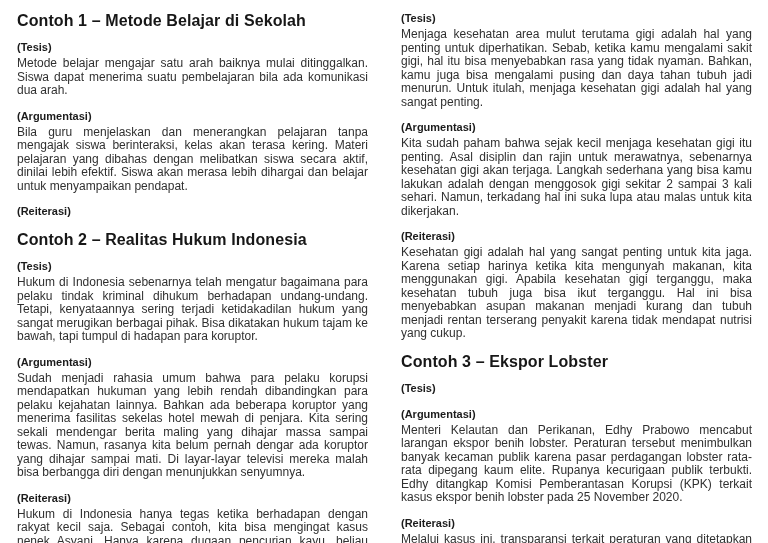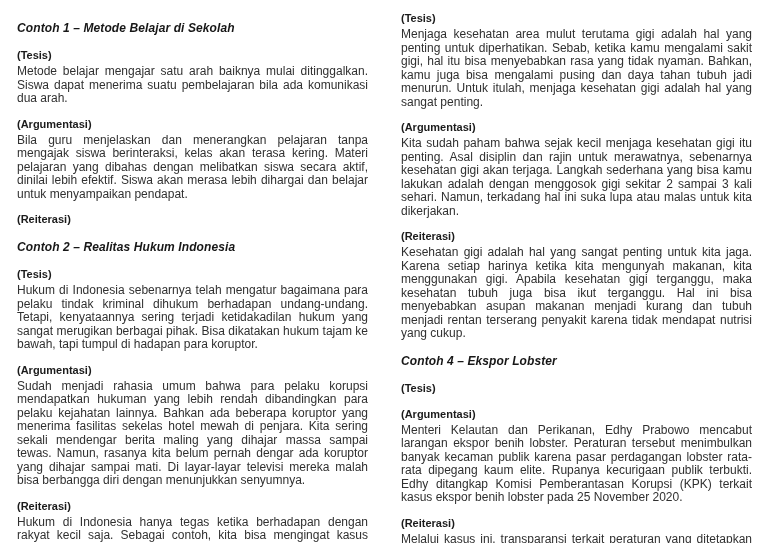--- a/index.html
+++ b/index.html
@@ -12,27 +12,26 @@
     color: #2e2e2e;
     overflow: hidden;
   }
   .page {
     display: flex;
     gap: 33px;
     padding: 11px 16px 0 17px;
   }
   .col { width: 351px; flex: 0 0 351px; }
   .section-title {
-    font-size: 12px;
+    font-size: 16px;
     font-weight: bold;
     color: #171717;
-    margin: 8px 0 10px 0;
+    margin: 0 0 10px 0;
     line-height: 19px;
     letter-spacing: 0.1px;
-    font-style: italic;
   }
   .section + .section .section-title { margin-top: 5px; }
   .block { margin-bottom: 11px; }
   .block-label {
     font-size: 11px;
     font-weight: bold;
     color: #1b1b1b;
     line-height: 15px;
     margin-bottom: 2px;
   }
@@ -95,21 +94,21 @@
         <div class="block-label">(Argumentasi)</div>
         <p class="block-text">Kita sudah paham bahwa sejak kecil menjaga kesehatan gigi itu penting. Asal disiplin dan rajin untuk merawatnya, sebenarnya kesehatan gigi akan terjaga. Langkah sederhana yang bisa kamu lakukan adalah dengan menggosok gigi sekitar 2 sampai 3 kali sehari. Namun, terkadang hal ini suka lupa atau malas untuk kita dikerjakan.</p>
       </div>
       <div class="block">
         <div class="block-label">(Reiterasi)</div>
         <p class="block-text">Kesehatan gigi adalah hal yang sangat penting untuk kita jaga. Karena setiap harinya ketika kita mengunyah makanan, kita menggunakan gigi. Apabila kesehatan gigi terganggu, maka kesehatan tubuh juga bisa ikut terganggu. Hal ini bisa menyebabkan asupan makanan menjadi kurang dan tubuh menjadi rentan terserang penyakit karena tidak mendapat nutrisi yang cukup.</p>
       </div>
     </div>
 
     <div class="section">
-      <h2 class="section-title">Contoh 4 – Ekspor Lobster</h2>
+      <h2 class="section-title">Contoh 3 – Ekspor Lobster</h2>
       <div class="block">
         <div class="block-label">(Tesis)</div>
       </div>
       <div class="block">
         <div class="block-label">(Argumentasi)</div>
         <p class="block-text">Menteri Kelautan dan Perikanan, Edhy Prabowo mencabut larangan ekspor benih lobster. Peraturan tersebut menimbulkan banyak kecaman publik karena pasar perdagangan lobster rata-rata dipegang kaum elite. Rupanya kecurigaan publik terbukti. Edhy ditangkap Komisi Pemberantasan Korupsi (KPK) terkait kasus ekspor benih lobster pada 25 November 2020.</p>
       </div>
       <div class="block">
         <div class="block-label">(Reiterasi)</div>
         <p class="block-text">Melalui kasus ini, transparansi terkait peraturan yang ditetapkan kesehatan secara sewenang-wenang perlu diawasi dengan ketat.</p>

